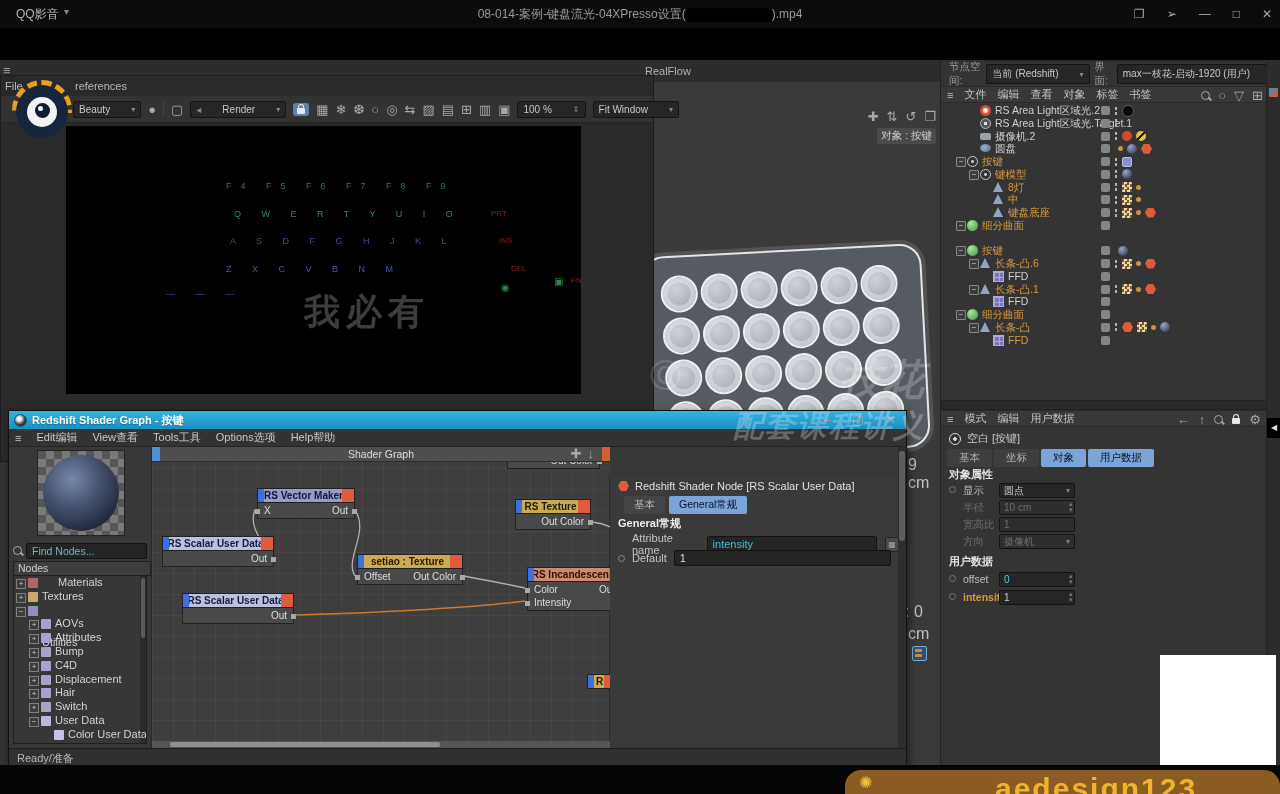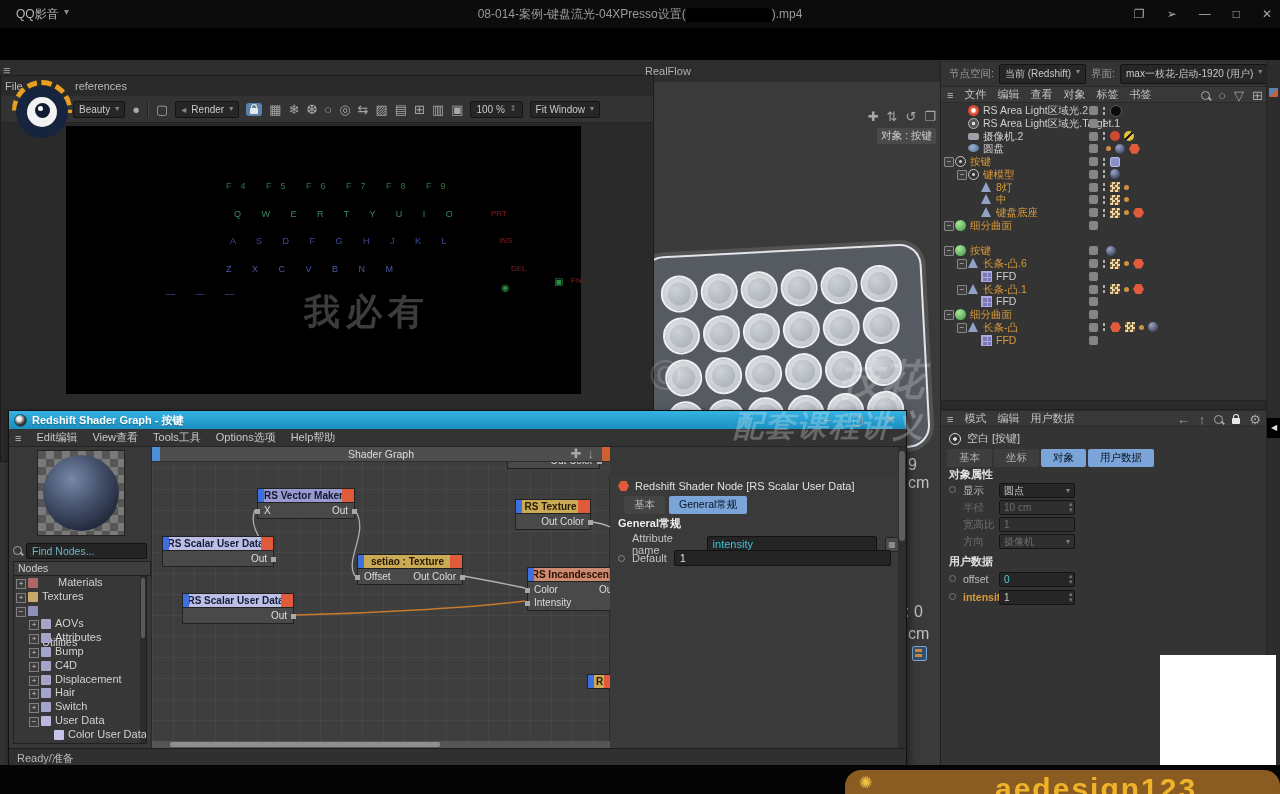--- a/index.html
+++ b/index.html
@@ -36,21 +36,21 @@
   #kbd{position:absolute;left:-6px;top:168px;width:276px;height:200px;transform:rotate(-3deg);
        border:2px solid #e4e6ea;border-radius:22px;background:#565b61;box-shadow:0 0 0 4px rgba(220,224,230,.15);}
   #kbd .key{position:absolute;width:33px;height:33px;border-radius:50%;border:2px solid #eef0f4;
        background:radial-gradient(circle at 40% 35%,#cdd2d8,#9aa0a8);box-shadow:inset 0 0 0 5px rgba(255,255,255,.35);}
 
   
   #pv{position:absolute;left:0;top:15px;width:652px;height:385px;background:#2a2a2a;border:1px solid #1d1d1d;}
   #pv .menu{position:absolute;left:0;top:0;width:100%;height:20px;}
   #pv .menu span{position:absolute;top:4px;color:#b8b8b8;font-size:11px;}
   #pv .tbar{position:absolute;left:0;top:20px;width:100%;height:27px;background:#333;border-bottom:1px solid #222;display:flex;align-items:center;gap:7px;padding-left:72px;box-sizing:border-box;}
-  .ddbox{background:#262626;border:1px solid #141414;border-radius:2px;color:#c8c8c8;font-size:10px;padding:2px 5px;display:flex;gap:5px;white-space:nowrap;}
+  .ddbox{background:#262626;border:1px solid #141414;border-radius:2px;color:#c8c8c8;font-size:10px;padding:2px 5px;display:flex;align-items:center;gap:21px;white-space:nowrap;}
   .ddbox .car{color:#888;font-size:8px;}
   .tbi{color:#a8a8a8;font-size:13px;cursor:default;line-height:1;}
   .tbi-btn{background:#5b82ab;border-radius:3px;padding:2px 4px;display:flex;align-items:center;}
   .sep{width:1px;height:16px;background:#222;border-right:1px solid #444;}
   .mag{width:7px;height:7px;border:1.5px solid #a8a8a8;border-radius:50%;position:relative;display:inline-block;}
   .mag::after{content:"";position:absolute;left:6px;top:6px;width:4px;height:1.5px;background:#a8a8a8;transform:rotate(45deg);}
   .lockg{width:8px;height:6px;background:#e8e8e8;position:relative;display:inline-block;border-radius:1px;margin-top:3px;}
   .lockg::before{content:"";position:absolute;top:-4px;left:1px;width:4px;height:4px;border:1.5px solid #e8e8e8;border-bottom:none;border-radius:3px 3px 0 0;}
   #pv-canvas{position:absolute;left:65px;top:50px;width:515px;height:268px;background:#000;overflow:hidden;}
   #pv-canvas .wm{position:absolute;left:238px;top:162px;color:#3c3c3c;font-size:36px;letter-spacing:6px;font-weight:bold;}
@@ -60,21 +60,21 @@
 
   
   #rp{position:absolute;left:940px;top:2px;width:340px;height:703px;background:#343434;border-left:1px solid #222;}
   #rp .wsrow{position:absolute;left:0;top:2px;width:100%;height:20px;display:flex;align-items:center;gap:5px;padding-left:8px;box-sizing:border-box;}
   #rp .wsrow .lab{color:#9a9a9a;font-size:10.5px;}
   #rp .menubar{position:absolute;left:0;width:100%;height:17px;display:flex;align-items:center;gap:11px;padding-left:6px;box-sizing:border-box;background:#383838;border-top:1px solid #2a2a2a;border-bottom:1px solid #2a2a2a;}
   #rp .menubar span{color:#c2c2c2;font-size:11px;}
   #om-menubar{top:24px;}
   #om-icons{position:absolute;right:18px;top:27px;display:flex;gap:8px;color:#a8a8a8;font-size:11px;align-items:center;}
   #om-tree{position:absolute;left:0;top:42px;width:324px;height:243px;}
-  .orow{position:absolute;left:4px;width:100%;height:12.75px;}
+  .orow{position:absolute;left:16px;width:100%;height:12.75px;}
   .orow .exp{position:absolute;top:2px;width:8px;height:8px;border:1px solid #888;background:#3d3d3d;color:#ccc;font-size:8px;line-height:7px;text-align:center;border-radius:1px;}
   .orow .ic{position:absolute;top:1px;width:11px;height:11px;}
   .orow .lb{position:absolute;top:0;font-size:10.5px;color:#cfcfcf;line-height:12.75px;white-space:nowrap;}
   .orow .lb.org{color:#d89a3c;}
   .orow .tags{position:absolute;left:144px;top:1px;display:flex;gap:4px;align-items:center;height:11px;}
   .tg{width:10px;height:10px;display:inline-block;flex:none;}
   .tg-check{width:9px;height:9px;background:#858585;border-radius:2px;}
   .tg-dots{width:4px;height:10px;background-image:radial-gradient(#b0b0b0 1px,transparent 1.3px);background-size:4px 5px;}
   .tg-tick{width:auto;color:#86c85a;font-size:10px;line-height:10px;}
   .tg-blackdot{background:#0a0a0a;border:1px solid #5a5a5a;border-radius:50%;}

